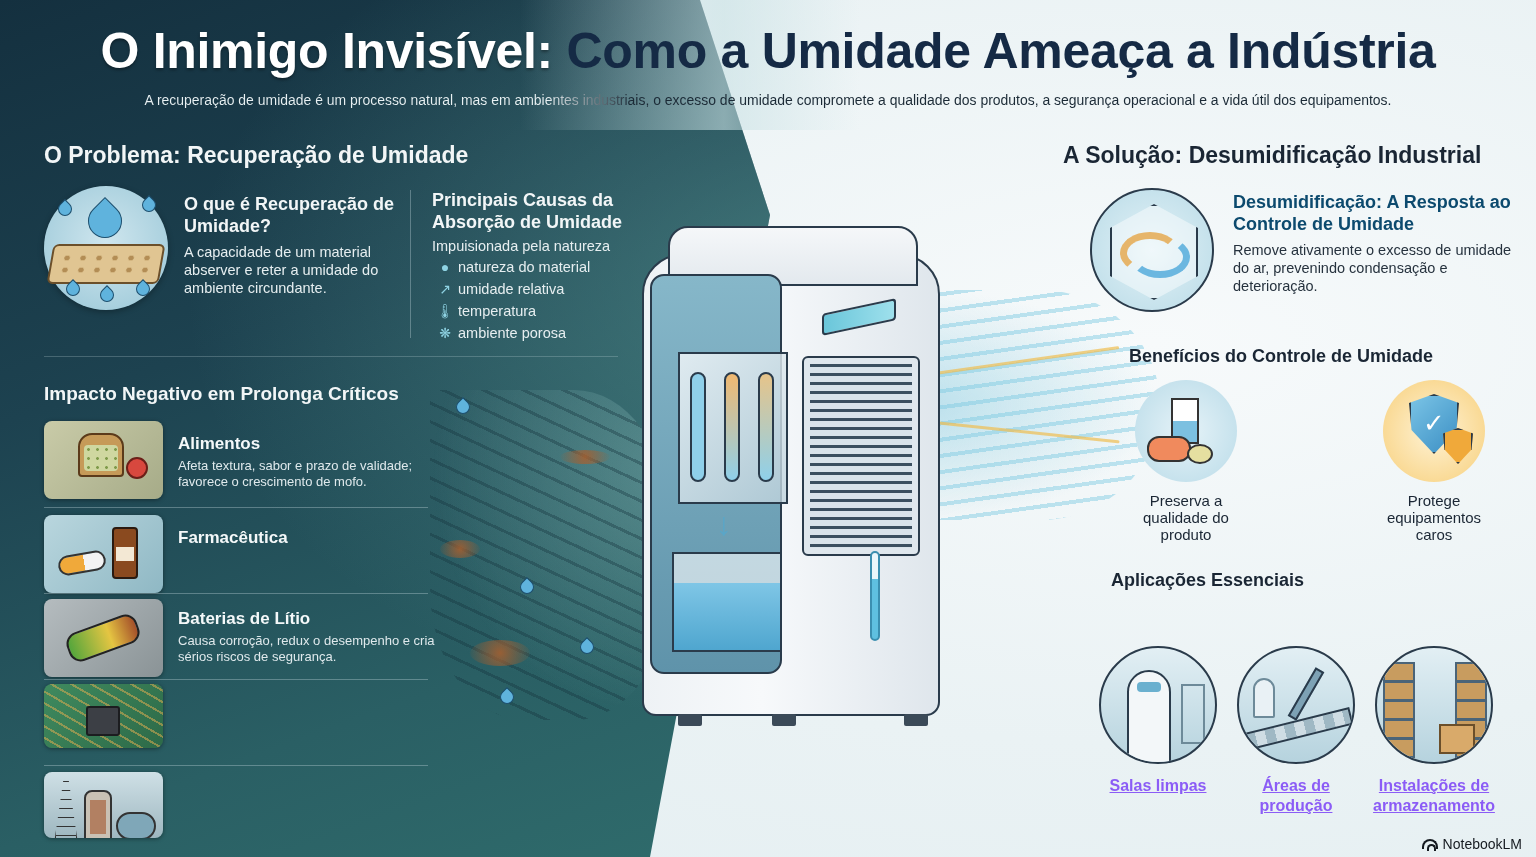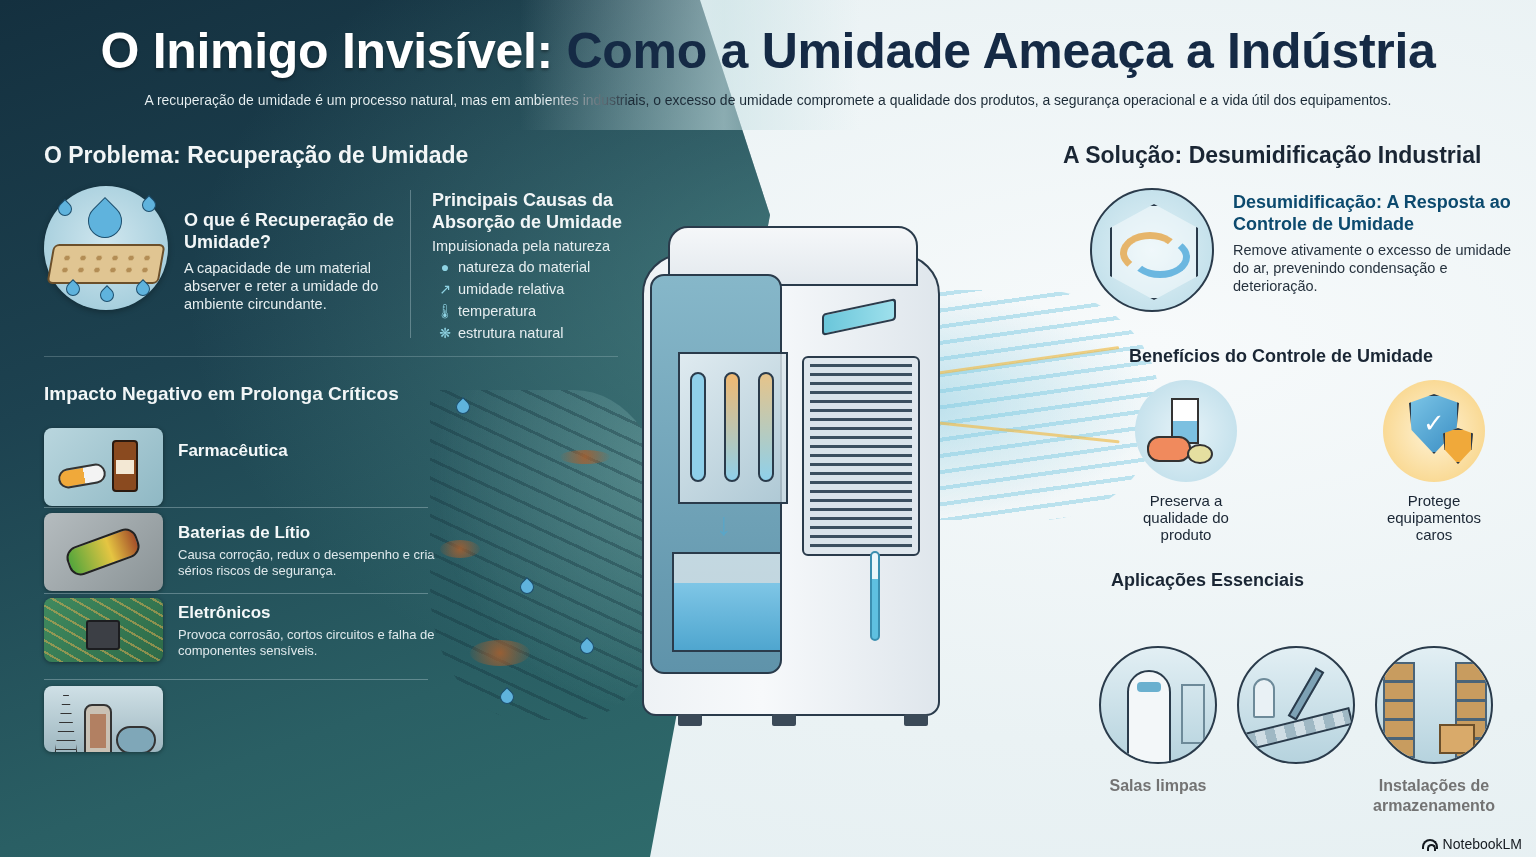--- a/index.html
+++ b/index.html
@@ -63,21 +63,21 @@
     content: ""; position: absolute; inset: 6px;
     background: radial-gradient(circle, #b38d55 25%, transparent 28%) 0 0/16px 12px;
   }
   .drop {
     position: absolute; width: 14px; height: 14px; background: #5fb3dd;
     border: 1.5px solid #1d4f6e; border-radius: 0 50% 50% 50%; transform: rotate(45deg);
   }
   .drop.big { width: 34px; height: 34px; }
 
   .what-text { position: absolute; left: 184px; top: 193px; width: 220px; }
-  .what-text .h-sub-light { margin-bottom: 6px; margin-top: 16px; }
+  .what-text .h-sub-light { margin-bottom: 6px; }
 
   .vdivider { position: absolute; left: 410px; top: 190px; width: 1px; height: 148px; background: rgba(200,220,225,0.35); }
 
   .causes { position: absolute; left: 432px; top: 189px; width: 210px; }
   .causes .h-sub-light { margin-bottom: 5px; }
   .causes .lead { font-size: 14.5px; color: #e6eef0; margin-bottom: 2px; }
   .cause-item { display: flex; align-items: center; height: 22px; font-size: 14.5px; color: #e6eef0; }
   .cause-item .ic { width: 26px; text-align: center; color: #8fd3e3; font-size: 14px; }
 
   .hdivider-top { position: absolute; left: 44px; top: 356px; width: 574px; height: 1px; background: rgba(200,220,225,0.25); }
@@ -207,21 +207,21 @@
   .c-protect .shield { position:absolute; left:26px; top:14px; width:50px; height:60px; background: linear-gradient(135deg,#7ac4e6,#3c8fc4); border:2px solid #2a3b4b; clip-path: polygon(50% 0, 100% 15%, 95% 60%, 50% 100%, 5% 60%, 0 15%); }
   .c-protect .check { position:absolute; left:40px; top:28px; color:#fff; font-size:26px; font-weight:700; }
   .c-protect .shield2 { position:absolute; left:60px; top:48px; width:30px; height:36px; background:#f0a93a; border:2px solid #2a3b4b; clip-path: polygon(50% 0, 100% 15%, 95% 60%, 50% 100%, 5% 60%, 0 15%); }
 
   .apps { position: absolute; left: 1090px; top: 646px; width: 412px; display: flex; justify-content: space-between; }
   .app { width: 136px; text-align: center; }
   .app .circle {
     width: 118px; height: 118px; border-radius: 50%; margin: 0 auto 12px; position: relative; overflow: hidden;
     border: 2.5px solid #2a3b4b; background: linear-gradient(180deg, #e2eff4, #b6d3de);
   }
-  .app .lbl { font-size: 16px; font-weight: 700; color: #737373; line-height: 20px; }
+  .app .lbl { font-size: 16px; font-weight: 700; color: #8b5cf6; line-height: 20px; text-decoration: underline; }
   .a-clean .suit { position:absolute; left:26px; top:22px; width:44px; height:96px; background:#f3f7f9; border:2px solid #2a3b4b; border-radius:22px 22px 4px 4px; }
   .a-clean .visor { position:absolute; left:36px; top:34px; width:24px; height:10px; background:#6ab0cf; border-radius:4px; }
   .a-clean .door { position:absolute; left:80px; top:36px; width:24px; height:60px; border:2px solid #6d8a99; }
   .a-prod .belt { position:absolute; left:4px; top:72px; width:110px; height:18px; background: repeating-linear-gradient(90deg,#9fb8c4 0 10px,#cfdde4 10px 20px); border:2px solid #2a3b4b; transform: rotate(-14deg); }
   .a-prod .arm { position:absolute; left:62px; top:18px; width:10px; height:56px; background:#7da2b5; border:2px solid #2a3b4b; transform: rotate(30deg); }
   .a-prod .worker { position:absolute; left:14px; top:30px; width:22px; height:40px; background:#e9f1f5; border:2px solid #6d8a99; border-radius:11px 11px 2px 2px; }
   .a-store .shelf { position:absolute; top:14px; width:32px; height:96px; background: repeating-linear-gradient(180deg, #c89c5f 0 16px, #4a6478 16px 19px); border:2px solid #4a6478; }
   .a-store .box { position:absolute; left:62px; top:76px; width:36px; height:30px; background:#d9aa6a; border:2px solid #6b4f2a; }
 
   .brand { position: absolute; right: 14px; top: 836px; display: flex; align-items: center; gap: 5px; font-size: 14px; color: #151a20; font-weight: 500; }
@@ -270,29 +270,39 @@
   <div class="cause-item">
     <span class="ic">↗</span>
     <span>umidade relativa</span>
   </div>
   <div class="cause-item">
     <span class="ic">🌡</span>
     <span>temperatura</span>
   </div>
   <div class="cause-item">
     <span class="ic">❋</span>
-    <span>estrutura natural</span>
+    <span>ambiente porosa</span>
   </div>
 </div>
 
 <div class="hdivider-top"></div>
 
 <h2 class="h-section-light" style="left:44px; top:383px; font-size:19px;">Impacto Negativo em Prolonga Críticos</h2>
 
 <div class="sectors">
+  <div class="sector">
+    <div class="thumb th-food">
+      <div class="bread"></div>
+      <div class="apple"></div>
+    </div>
+    <div class="info">
+      <div class="name">Alimentos</div>
+      <div class="desc">Afeta textura, sabor e prazo de validade; favorece o crescimento de mofo.</div>
+    </div>
+  </div>
   <div class="sector" style="padding-top:6px;">
     <div class="thumb th-pharma" style="top:7px;">
       <div class="pill"></div>
       <div class="bottle"></div>
     </div>
     <div class="info" style="top:20px;">
       <div class="name">Farmacêutica</div>
     </div>
   </div>
   <div class="sector">
@@ -300,24 +310,20 @@
       <div class="cell"></div>
     </div>
     <div class="info" style="top:15px;">
       <div class="name">Baterias de Lítio</div>
       <div class="desc">Causa corroção, redux o desempenho e cria sérios riscos de segurança.</div>
     </div>
   </div>
   <div class="sector">
     <div class="thumb th-elec" style="top:4px; height:64px;">
       <div class="chip"></div>
-    </div>
-    <div class="info" style="top:9px;">
-      <div class="name">Eletrônicos</div>
-      <div class="desc">Provoca corrosão, cortos circuitos e falha de componentes sensíveis.</div>
     </div>
   </div>
   <div class="sector">
     <div class="thumb th-energy" style="top:6px; height:66px;">
       <div class="tower"></div>
       <div class="cool"></div>
       <div class="turb"></div>
     </div>
   </div>
 </div>
@@ -397,20 +403,21 @@
       <div class="door"></div>
     </div>
     <div class="lbl">Salas limpas</div>
   </div>
   <div class="app">
     <div class="circle a-prod">
       <div class="belt"></div>
       <div class="arm"></div>
       <div class="worker"></div>
     </div>
+    <div class="lbl">Áreas de produção</div>
   </div>
   <div class="app">
     <div class="circle a-store">
       <div class="shelf" style="left:6px;"></div>
       <div class="shelf" style="left:78px;"></div>
       <div class="box"></div>
     </div>
     <div class="lbl">Instalações de armazenamento</div>
   </div>
 </div>

